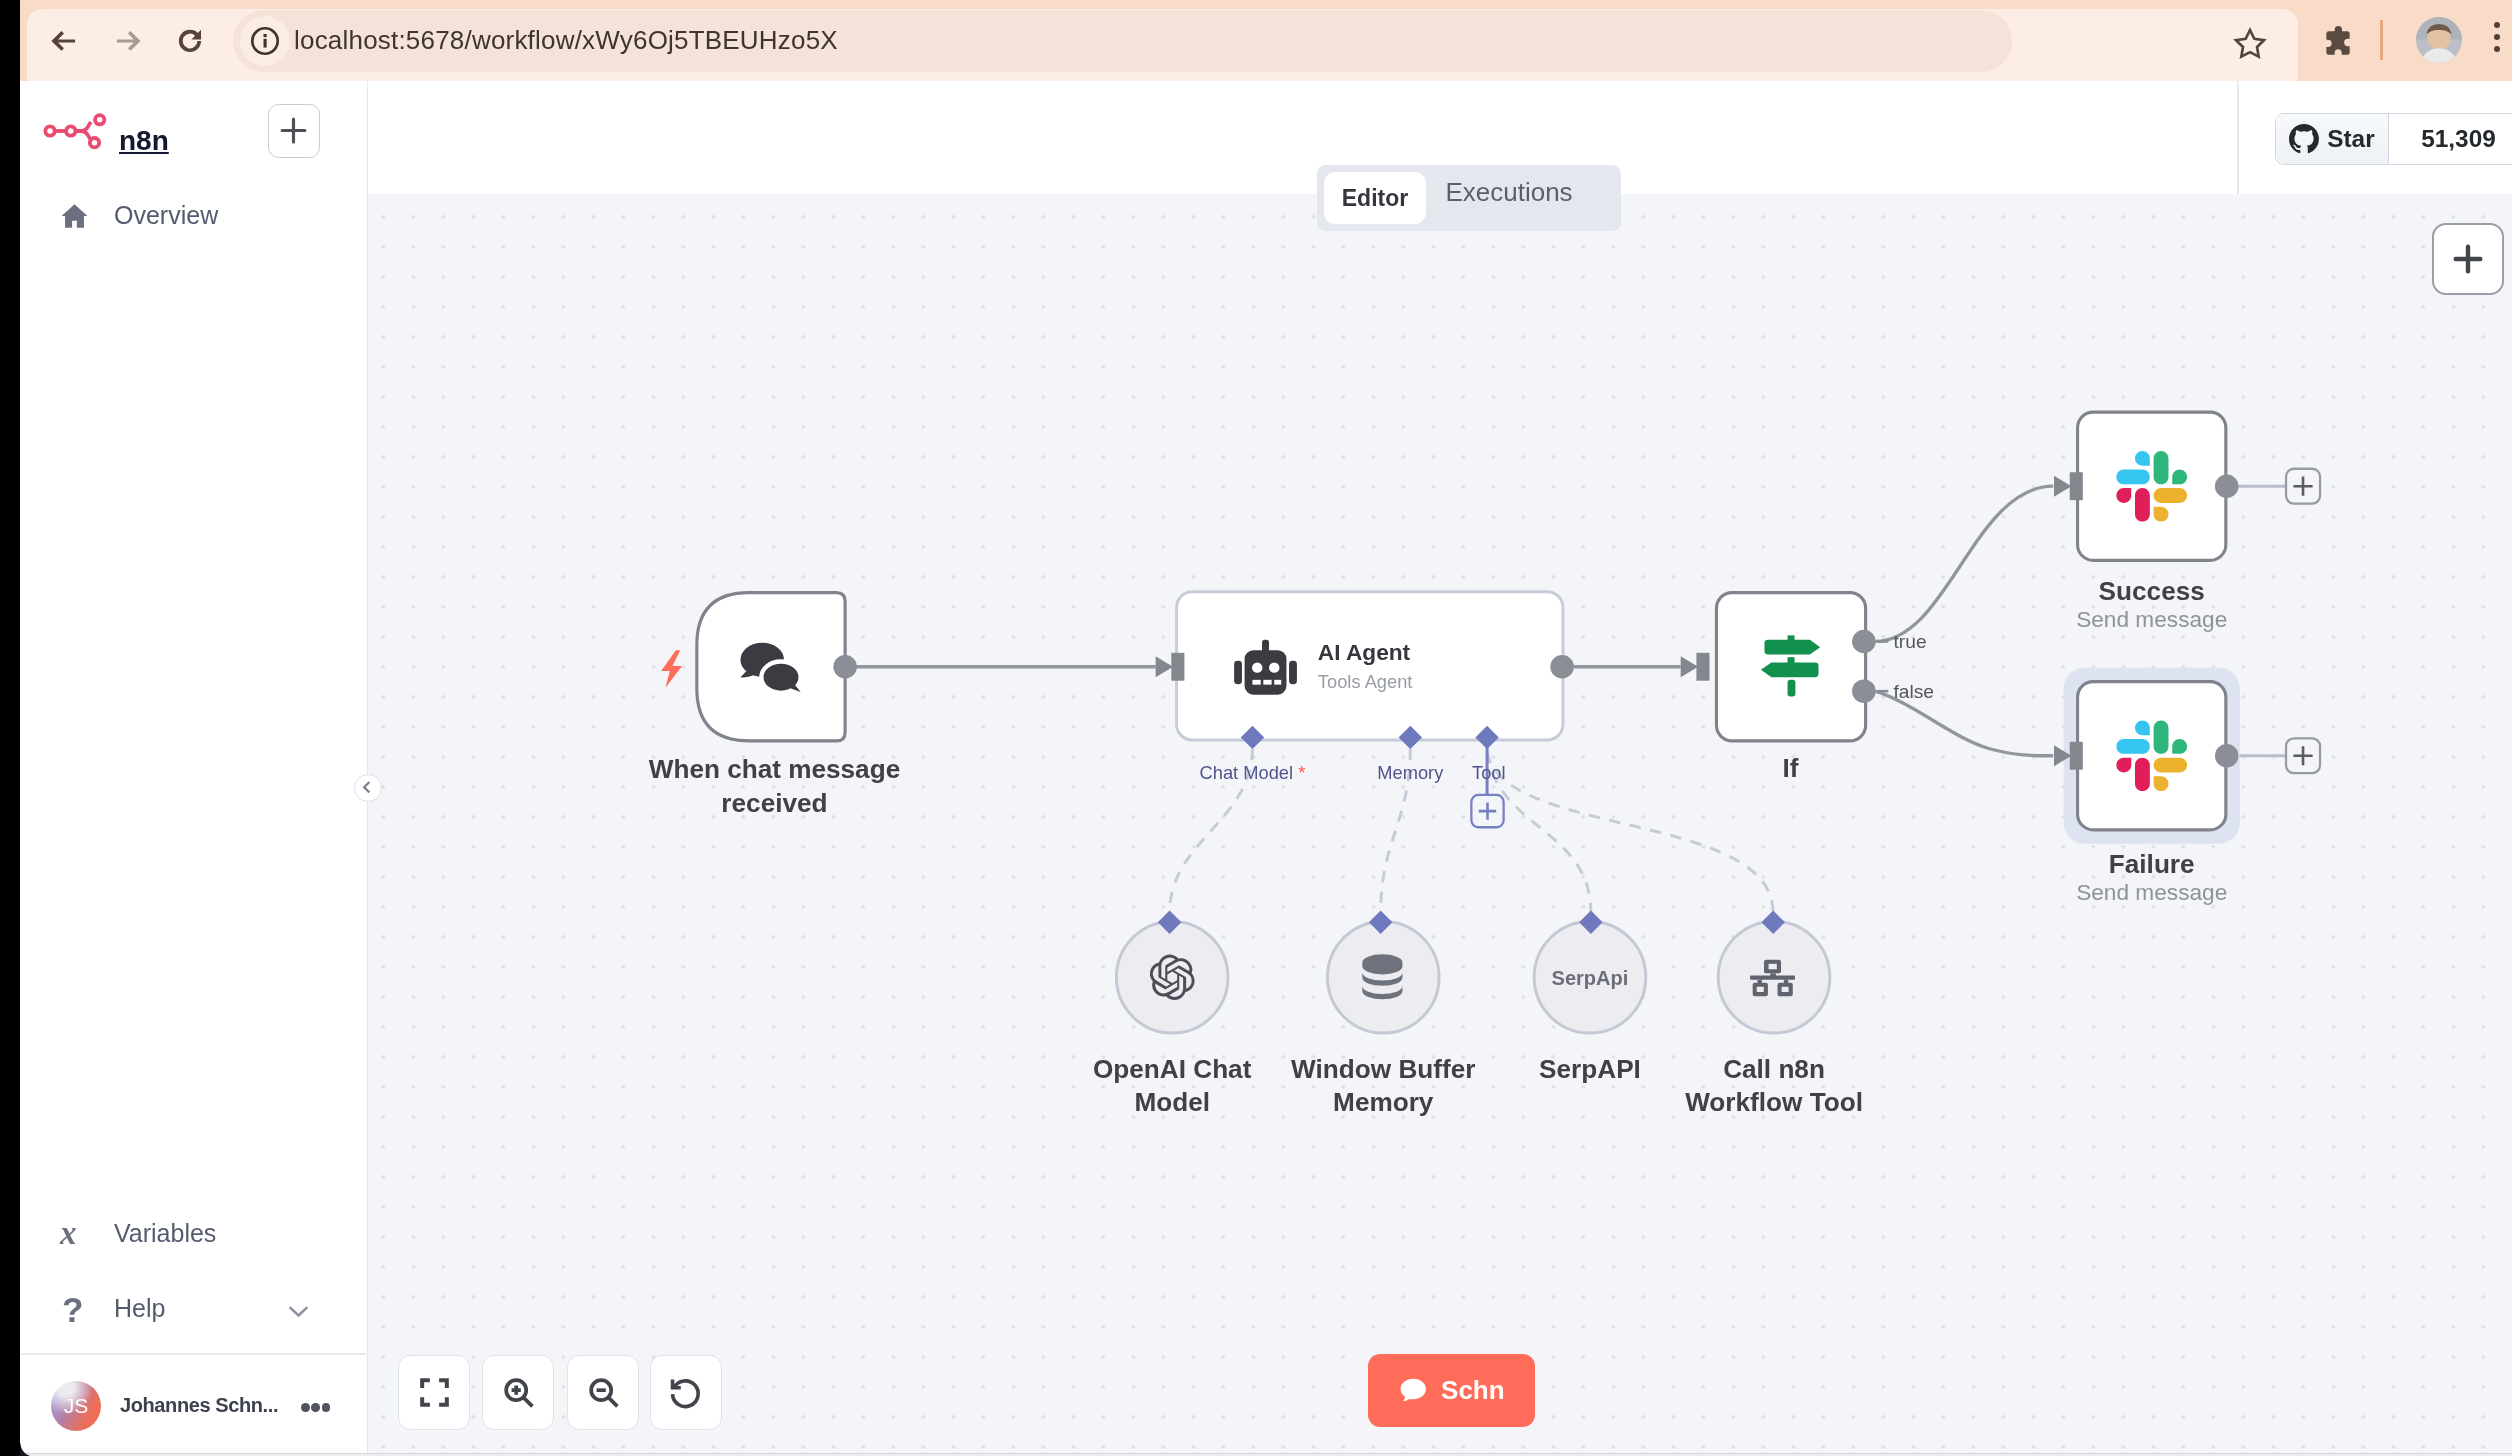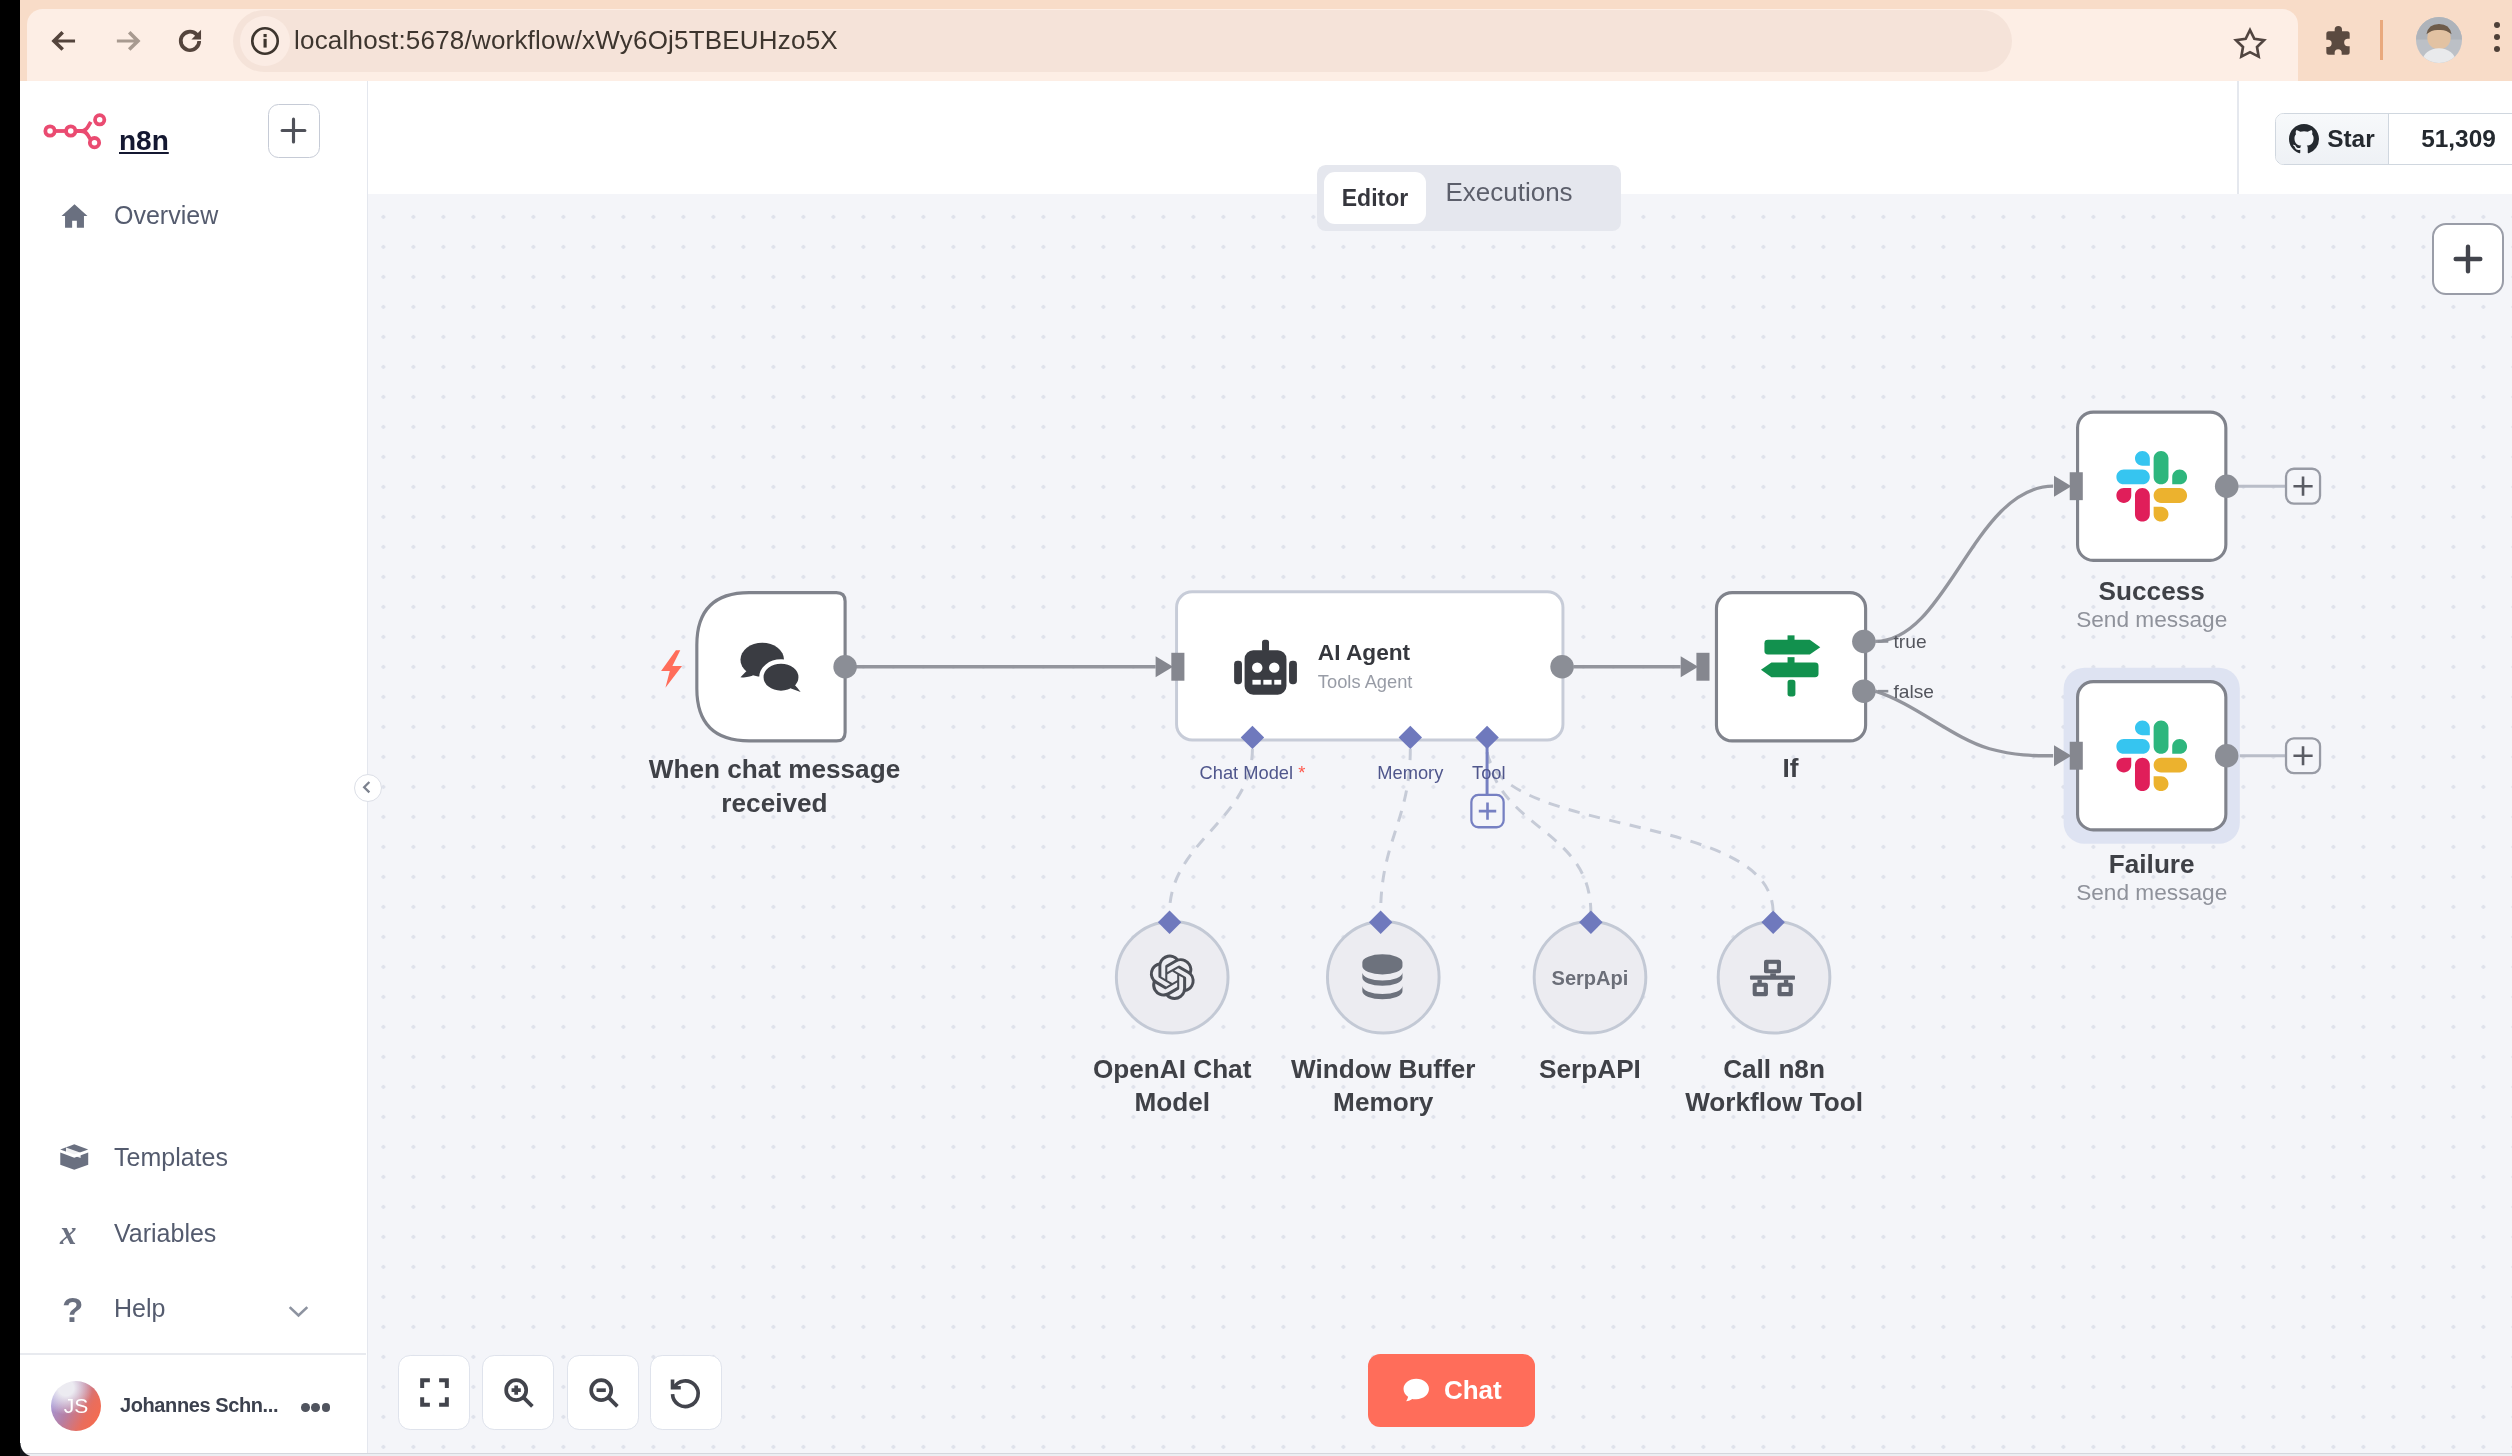--- a/index.html
+++ b/index.html
@@ -122,28 +122,20 @@
         </svg>
     </div>
 
     <div class="sideitem" style="top:108px;">
       <svg class="abs" style="left:40px; top:14px;" width="29" height="26" viewBox="0 0 24 22">
           <path d="M12 1 1 11h3v10h6v-6h4v6h6V11h3z" fill="#6a7080"></path>
         </svg>
       <div class="txt">Overview</div>
     </div>
 
-    <div class="sideitem" style="top:1050px;">
-      <svg class="abs" style="left:39px; top:12.2px;" width="30.5" height="28" viewBox="0 0 24 22">
-          <path d="M1 5l11-4 11 4-11 4z" fill="#6a7080"></path>
-          <path d="M1 7.5V17l11 4V11.5zM23 7.5V17l-11 4V11.5z" fill="#6a7080"></path>
-          <path d="M5.5 3.5L17 7.7v4l-11.5-4z" fill="#fff" opacity="0.9"></path>
-        </svg>
-      <div class="txt">Templates</div>
-    </div>
     <div class="sideitem" style="top:1126px;">
       <div class="abs" style="left:40px; top:7.9px; font-size:33px; font-weight:700; font-style:italic; color:#6a7080; font-family:'Liberation Serif',serif;">x</div>
       <div class="txt">Variables</div>
     </div>
     <div class="sideitem" style="top:1201px;">
       <div class="abs" style="left:42px; top:7.9px; font-size:35px; font-weight:700; color:#6a7080;">?</div>
       <div class="txt">Help</div>
       <svg class="abs" style="left:267px; top:22px;" width="23" height="15" viewBox="0 0 26 17">
           <path d="M3 3.5l10 9.5 10-9.5" fill="none" stroke="#8d93a0" stroke-width="3"></path>
         </svg>
@@ -381,21 +373,21 @@
     <svg width="38" height="38" viewBox="0 0 24 24" fill="none" stroke="#42444c" stroke-width="2.3">
         <path d="M3.5 3.5v5.2h5.2"></path>
         <path d="M4.4 8.7a8.1 8.1 0 1 1-.9 4"></path>
       </svg>
   </div>
 
   <div id="chatbtn">
     <svg width="30.5" height="30.5" viewBox="0 0 24 24">
         <path d="M12 3C6.5 3 2 6.6 2 11c0 2.5 1.4 4.7 3.6 6.1-.2 1-.8 2.6-1.6 3.6 1.9-.3 3.8-1.2 4.8-1.9.96.27 2 .2 3.2.2 5.5 0 10-3.6 10-8S17.5 3 12 3z" fill="#fff"></path>
       </svg>
-    <span>Chat</span>
+    <span>Schn</span>
   </div>
 
   <div id="bigplus">
     <svg width="44" height="44" viewBox="0 0 50 50">
         <path d="M25 11v28M11 25h28" stroke="#42444c" stroke-width="5" stroke-linecap="round"></path>
       </svg>
   </div>
 
   <div class="abs" style="left:0; top:1453px; width:2512px; height:1.3px; background:#d4d7dd; z-index:40;"></div>
   <div class="abs" style="left:0; top:1454px; width:2512px; height:2.6px; background:#eceef2; z-index:40;"></div>

